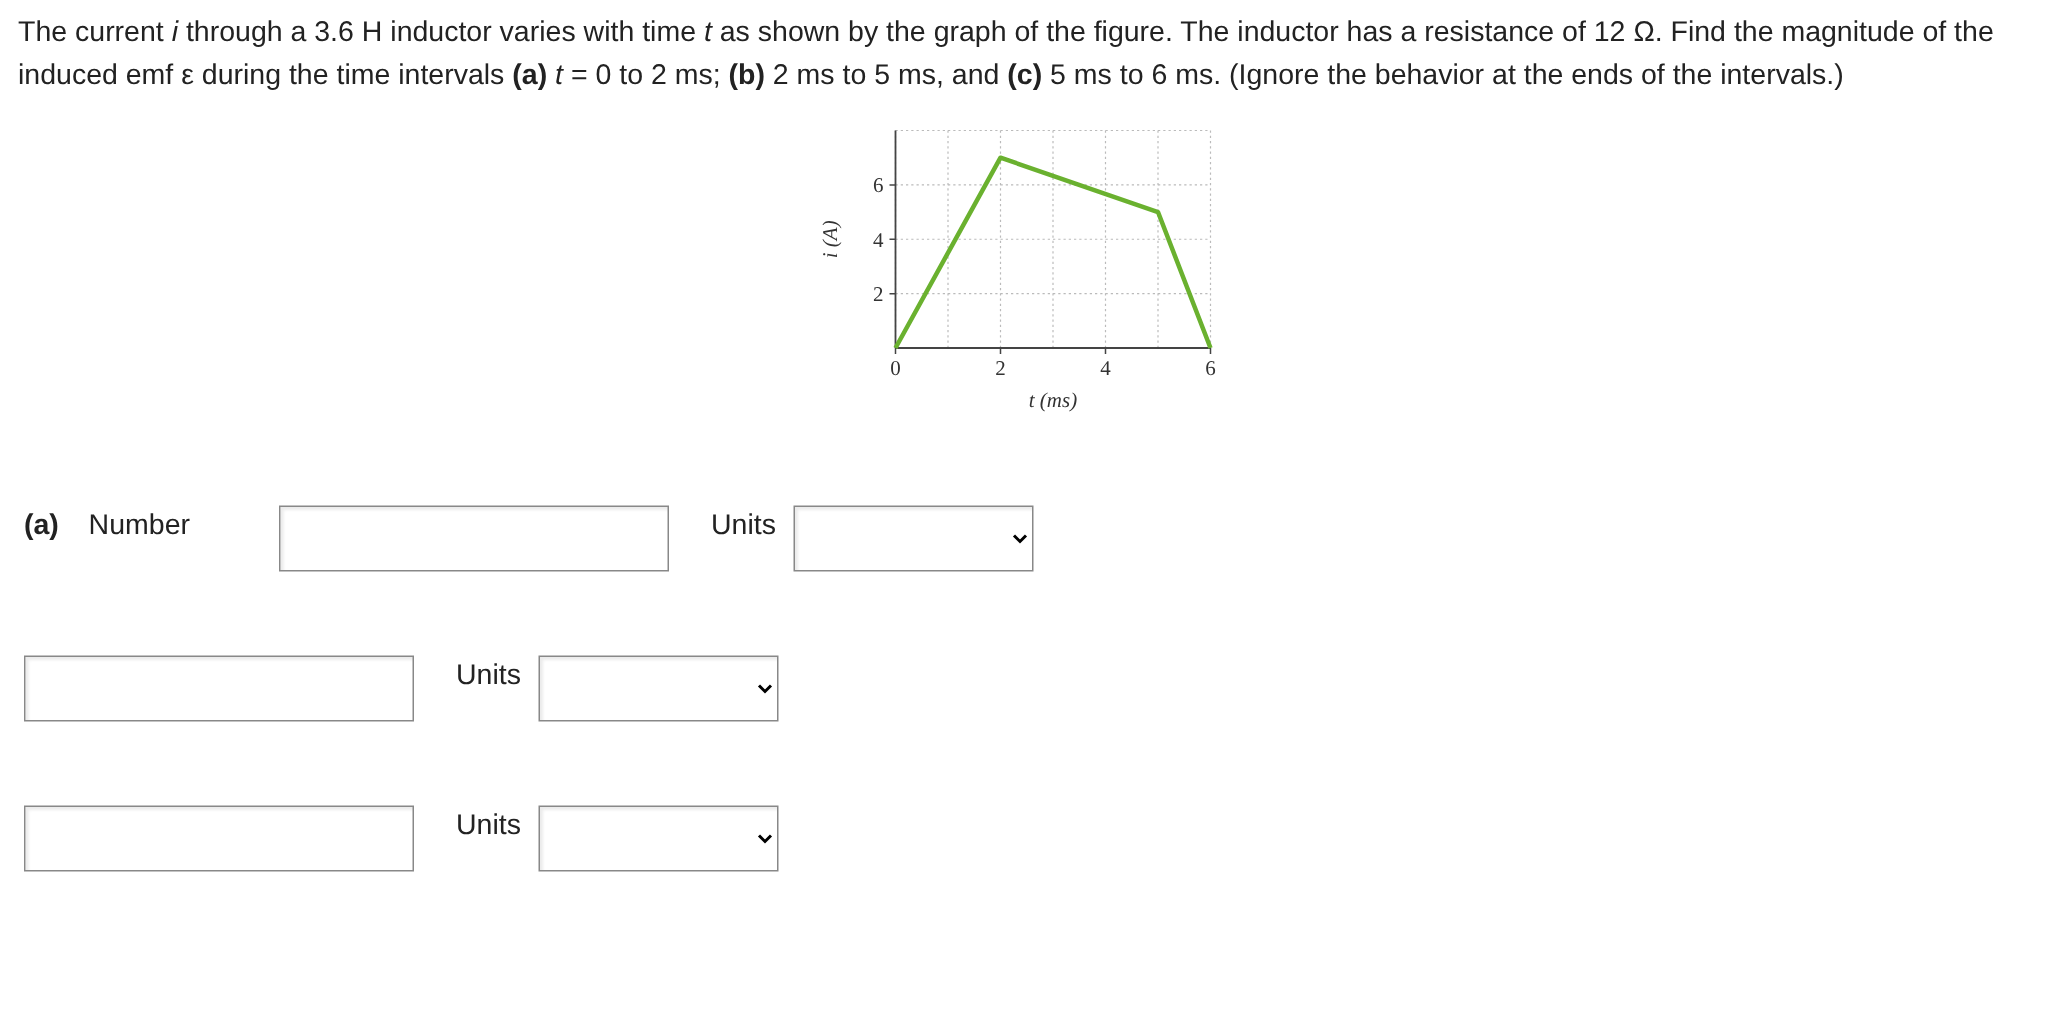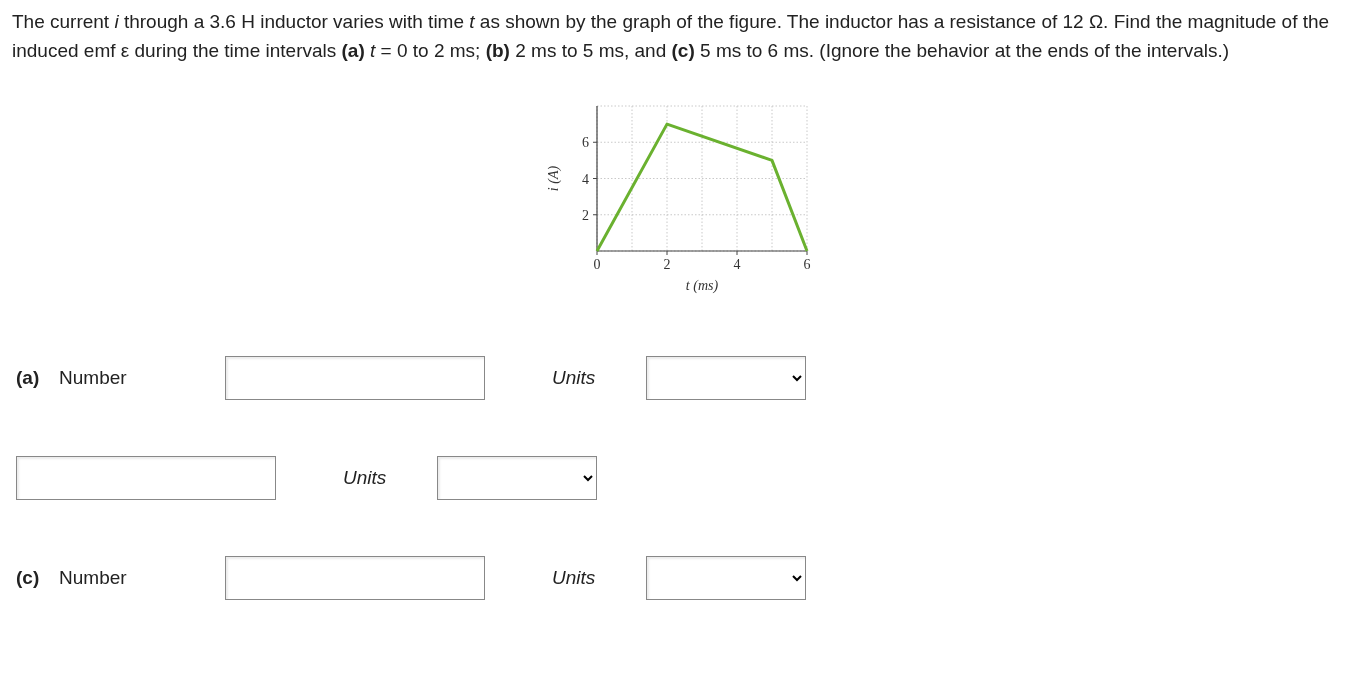--- a/index.html
+++ b/index.html
@@ -9,21 +9,21 @@
     }
     body {
       font-family: Arial, Helvetica, sans-serif;
       font-size: 19px;
       color: #222;
       padding: 8px 12px;
       width: 1363px;
       line-height: 1.5;
     }
     .problem-text {
-      margin-bottom: 31px;
+      margin-bottom: 12px;
     }
     .italic {
       font-style: italic;
     }
     .bold {
       font-weight: bold;
     }
     .chart-container {
       display: flex;
       justify-content: center;
@@ -32,23 +32,22 @@
     .chart {
       position: relative;
       width: 280px;
       height: 200px;
     }
     .answers {
       padding-left: 4px;
     }
     .answer-row {
       display: flex;
-      align-items: center;
+      align-items: flex-start;
       margin-bottom: 56px;
-      gap: 39px;
     }
     .answer-label {
       width: 170px;
       font-size: 19px;
     }
     .answer-label .bold {
       margin-right: 4px;
     }
     .num-input {
       width: 260px;
@@ -56,21 +55,20 @@
       border: 1px solid #888;
       background: #fff;
       box-shadow: inset 2px 2px 2px rgba(0,0,0,0.08);
       padding: 6px 8px;
       font-size: 16px;
     }
     .units-label {
       margin-left: 28px;
       margin-right: 12px;
       font-size: 19px;
-      font-style: italic;
     }
     .units-select {
       width: 160px;
       height: 44px;
       border: 1px solid #888;
       background: #fff;
       box-shadow: inset 2px 2px 2px rgba(0,0,0,0.08);
       font-size: 16px;
       padding: 0 6px;
     }
@@ -137,24 +135,20 @@
 
   <div class="answer-row">
     <input type="text" class="num-input" value="" style="">
     <span class="units-label">Units</span>
     <select class="units-select">
       <option></option>
     </select>
   </div>
 
   <div class="answer-row">
-    <div class="answer-label">
-      <span class="bold">(c)</span>
-      &nbsp;&nbsp;<span>Number</span>
-    </div>
     <input type="text" class="num-input" value="" style="">
     <span class="units-label">Units</span>
     <select class="units-select">
       <option></option>
     </select>
   </div>
 
 </div>
 
 </body></html>

